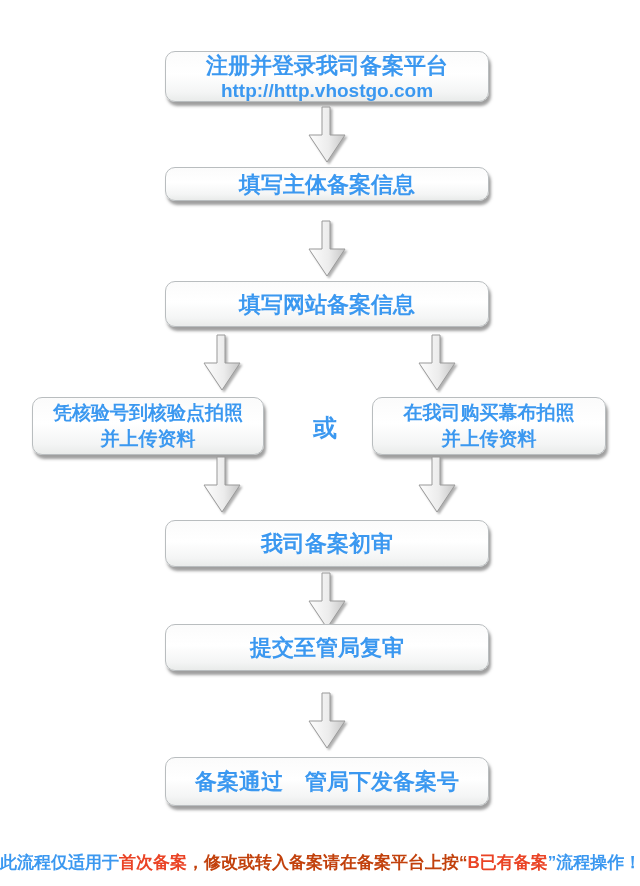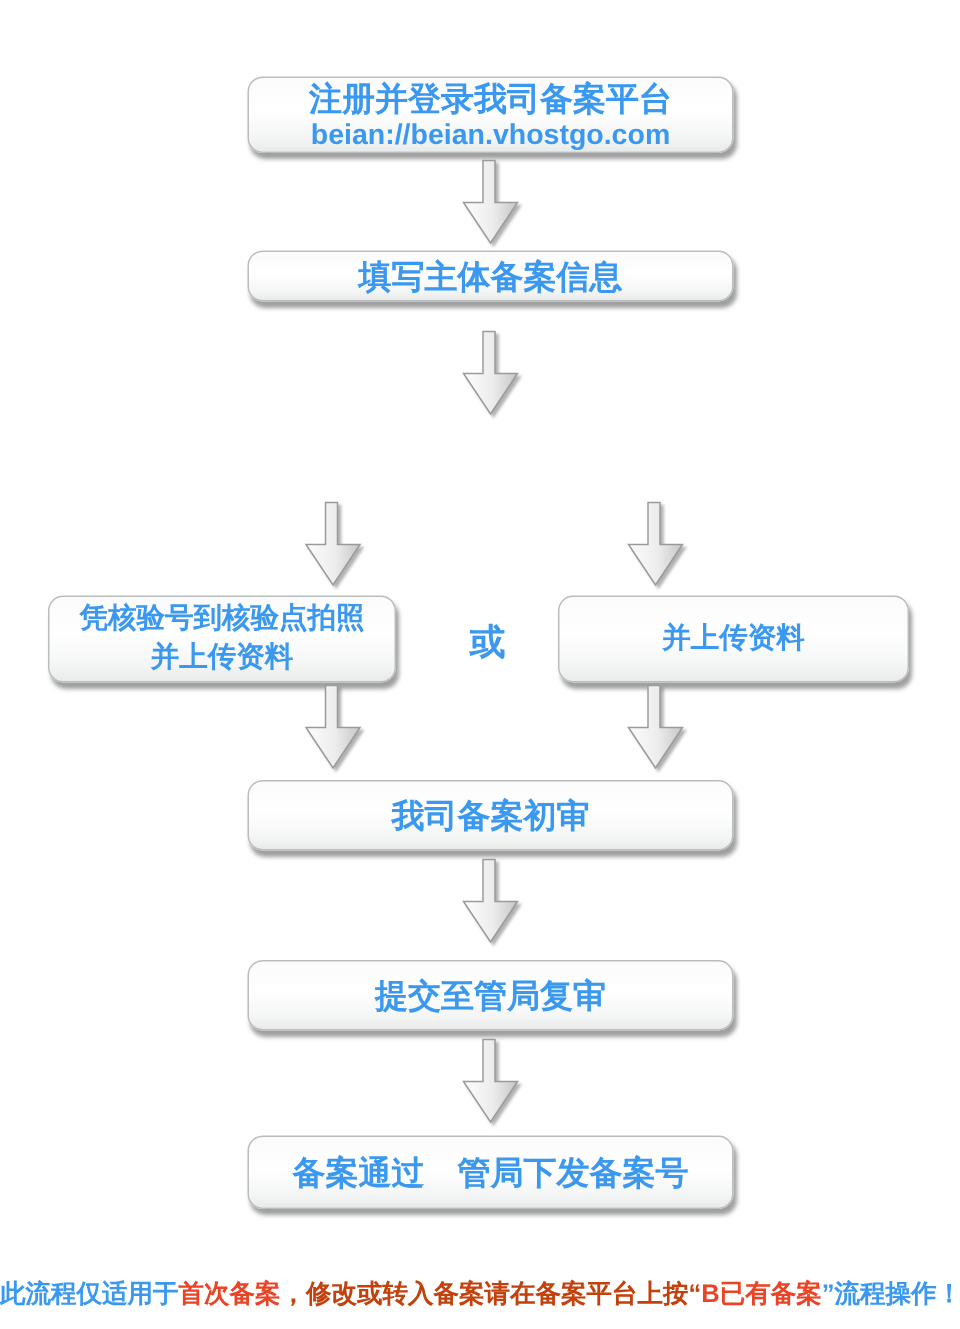--- a/index.html
+++ b/index.html
@@ -47,21 +47,21 @@
     font-weight: bold;
     font-size: 19px;
     line-height: 26px;
     white-space: nowrap;
   }
   .box-wide { left: 165px; width: 324px; }
   .box-register { top: 51px;  height: 51px; }
   .box-subject  { top: 167px; height: 34px; }
   .box-site     { top: 281px; height: 46px; }
   .box-initial  { top: 520px; height: 47px; }
-  .box-bureau   { top: 640px; height: 47px; }
+  .box-bureau   { top: 624px; height: 47px; }
   .box-approved { top: 757px; height: 49px; }
   .box-branch-left  { left: 32px;  top: 397px; width: 232px; height: 58px; }
   .box-branch-right { left: 372px; top: 397px; width: 234px; height: 58px; }
   .or-label {
     position: absolute;
     left: 305px;
     top: 412px;
     width: 40px;
     text-align: center;
     color: #3b98f0;
@@ -105,51 +105,55 @@
       <linearGradient id="arrowGrad" x1="0" y1="0" x2="1" y2="0">
         <stop offset="0" stop-color="#fdfdfd"></stop>
         <stop offset="0.55" stop-color="#ececec"></stop>
         <stop offset="1" stop-color="#c6c6c6"></stop>
       </linearGradient>
     </defs>
   </svg>
 
   <div class="flow-box box-wide box-register">
     <div class="title">注册并登录我司备案平台</div>
-    <div class="subtitle">beian://beian.vhostgo.com</div>
+    <div class="subtitle">http://http.vhostgo.com</div>
   </div>
 
   <svg class="arrow arrow-1" viewBox="0 0 44 58">
     <path d="M17 1 H25 V29 H40 L22 56 L4 29 H17 Z" fill="url(#arrowGrad)" stroke="#9a9a9a" stroke-width="1"></path>
   </svg>
 
   <div class="flow-box box-wide box-subject">
     <div class="title">填写主体备案信息</div>
   </div>
 
   <svg class="arrow arrow-2" viewBox="0 0 44 58">
     <path d="M17 1 H25 V29 H40 L22 56 L4 29 H17 Z" fill="url(#arrowGrad)" stroke="#9a9a9a" stroke-width="1"></path>
   </svg>
 
+  <div class="flow-box box-wide box-site">
+    <div class="title">填写网站备案信息</div>
+  </div>
 
   <svg class="arrow arrow-split-left" viewBox="0 0 44 58">
     <path d="M17 1 H25 V29 H40 L22 56 L4 29 H17 Z" fill="url(#arrowGrad)" stroke="#9a9a9a" stroke-width="1"></path>
   </svg>
   <svg class="arrow arrow-split-right" viewBox="0 0 44 58">
     <path d="M17 1 H25 V29 H40 L22 56 L4 29 H17 Z" fill="url(#arrowGrad)" stroke="#9a9a9a" stroke-width="1"></path>
   </svg>
 
   <div class="flow-box box-branch-left">
     <div class="small-line">凭核验号到核验点拍照</div>
     <div class="small-line">并上传资料</div>
   </div>
 
   <div class="or-label">或</div>
 
   <div class="flow-box box-branch-right">
+    <div class="small-line">在我司购买幕布拍照</div>
     <div class="small-line">并上传资料</div>
   </div>
 
   <svg class="arrow arrow-merge-left" viewBox="0 0 44 58">
     <path d="M17 1 H25 V29 H40 L22 56 L4 29 H17 Z" fill="url(#arrowGrad)" stroke="#9a9a9a" stroke-width="1"></path>
   </svg>
   <svg class="arrow arrow-merge-right" viewBox="0 0 44 58">
     <path d="M17 1 H25 V29 H40 L22 56 L4 29 H17 Z" fill="url(#arrowGrad)" stroke="#9a9a9a" stroke-width="1"></path>
   </svg>
 

